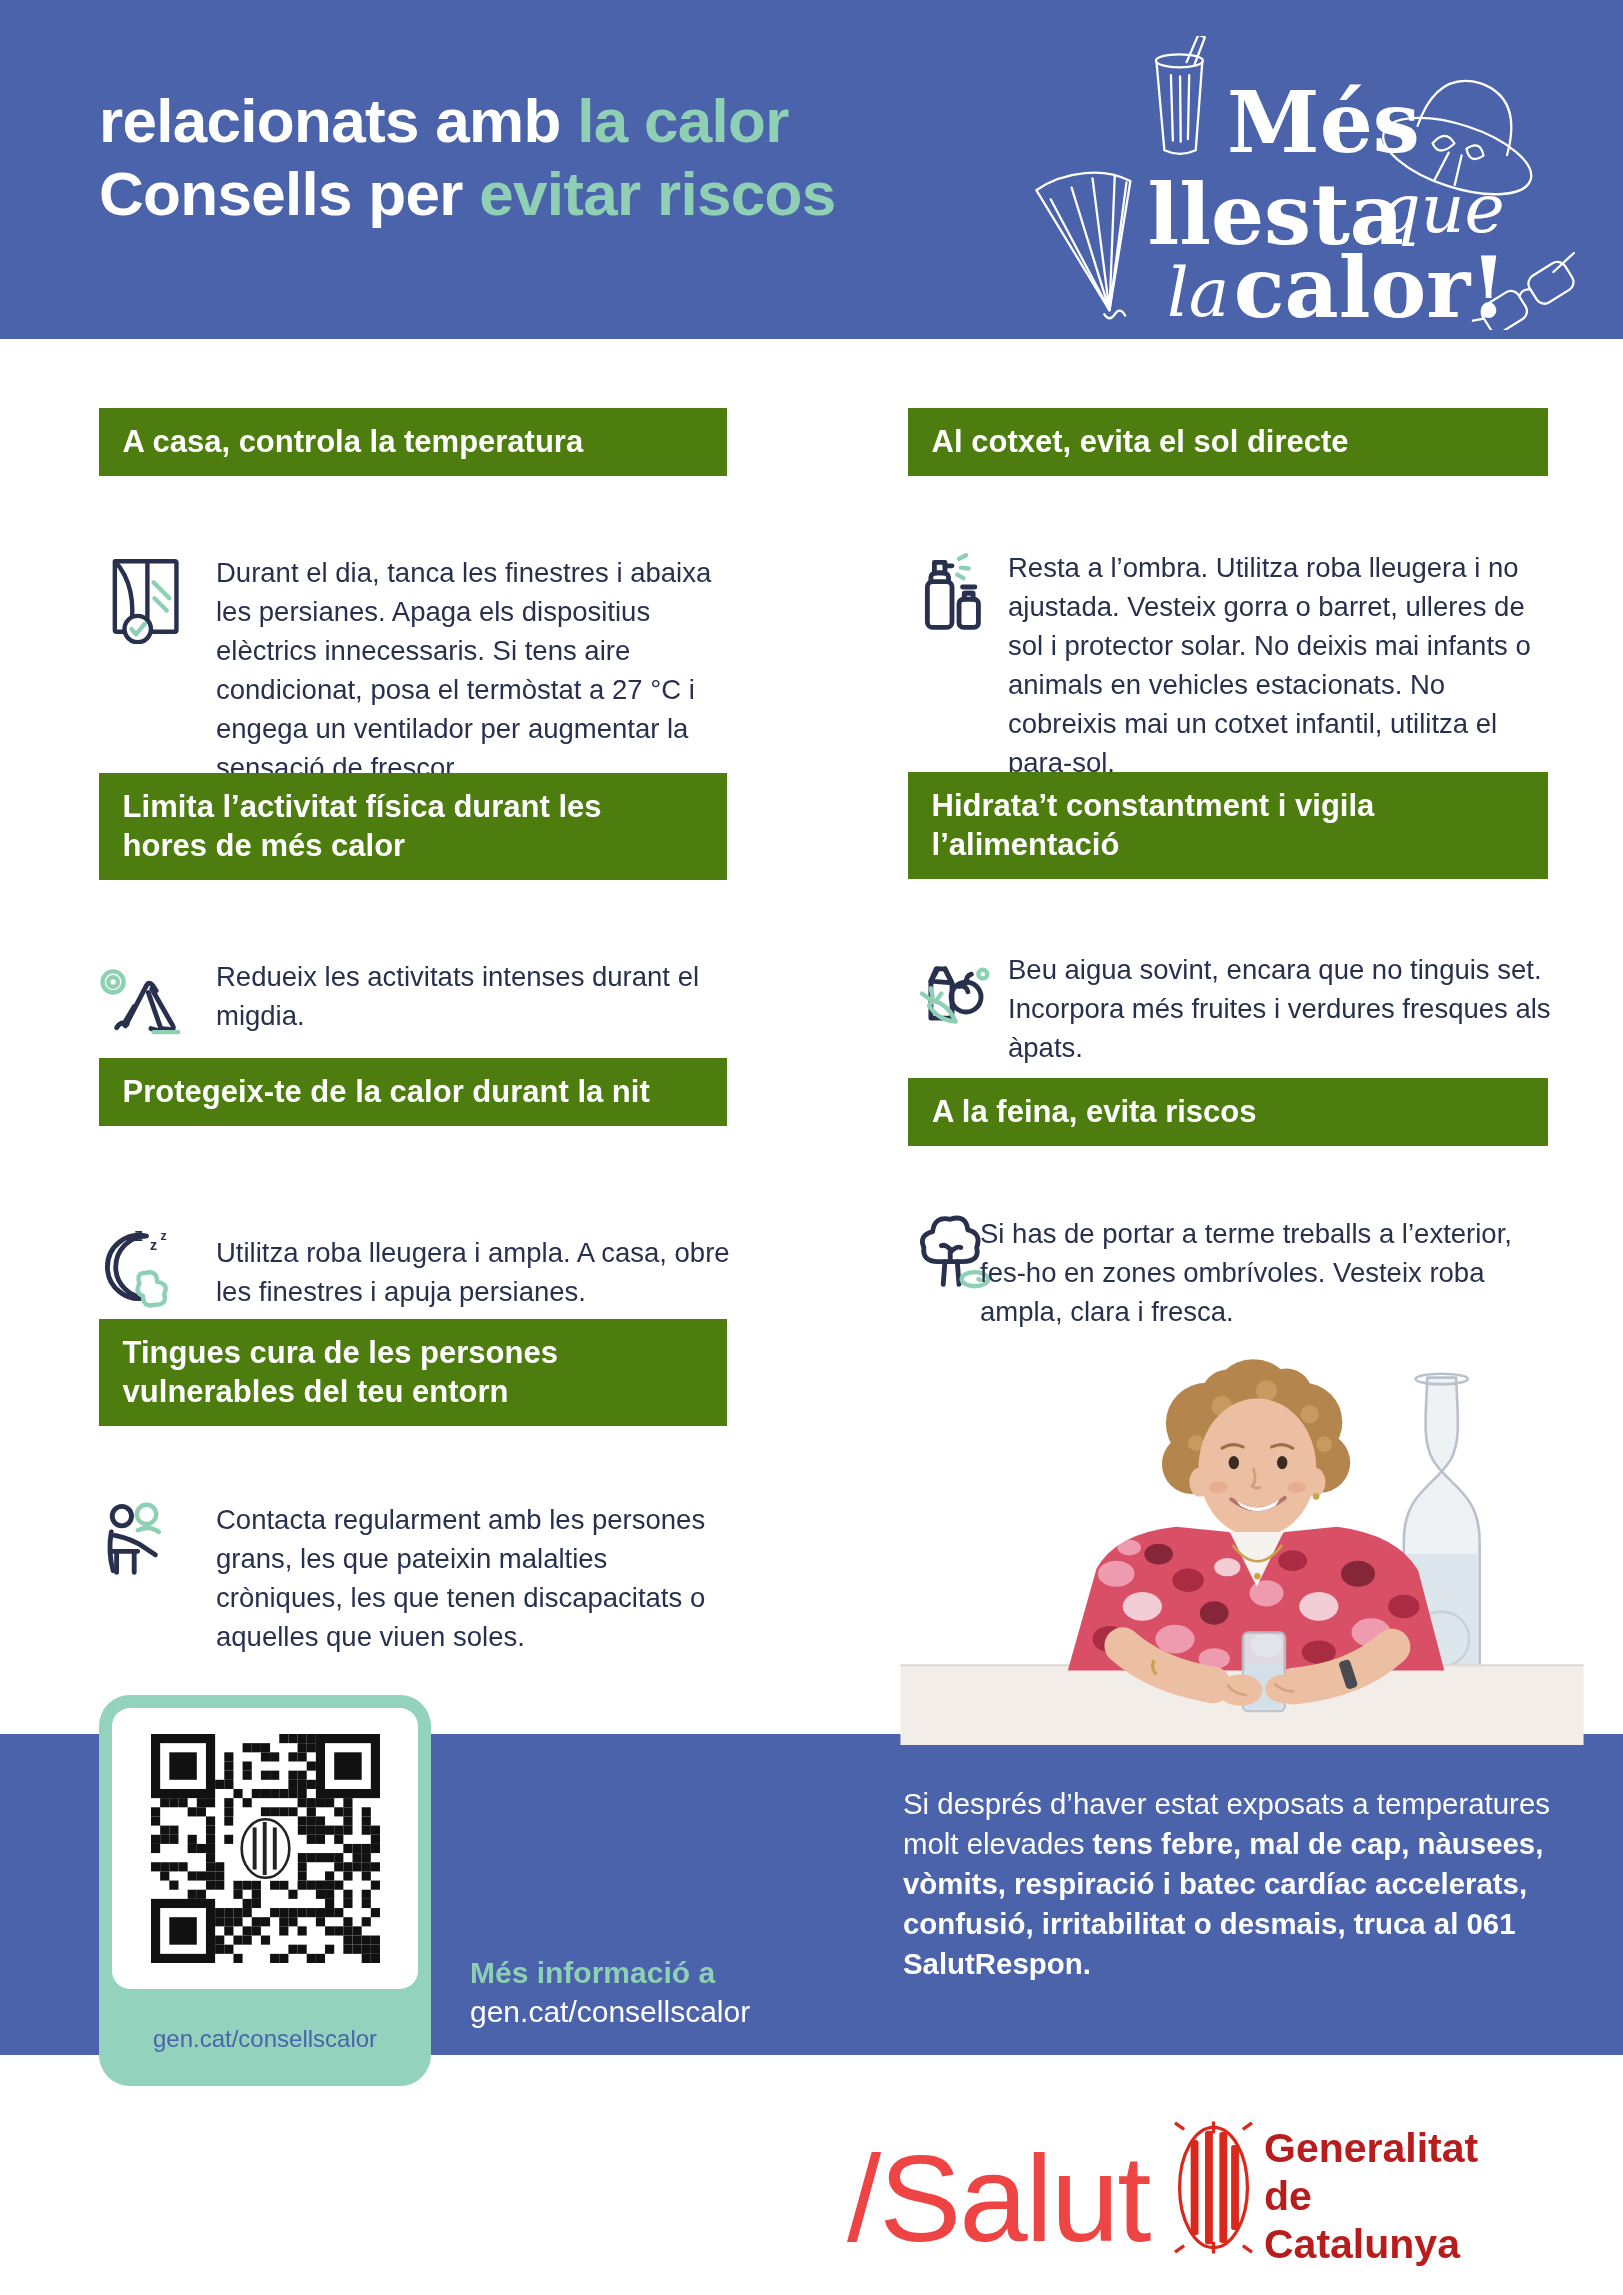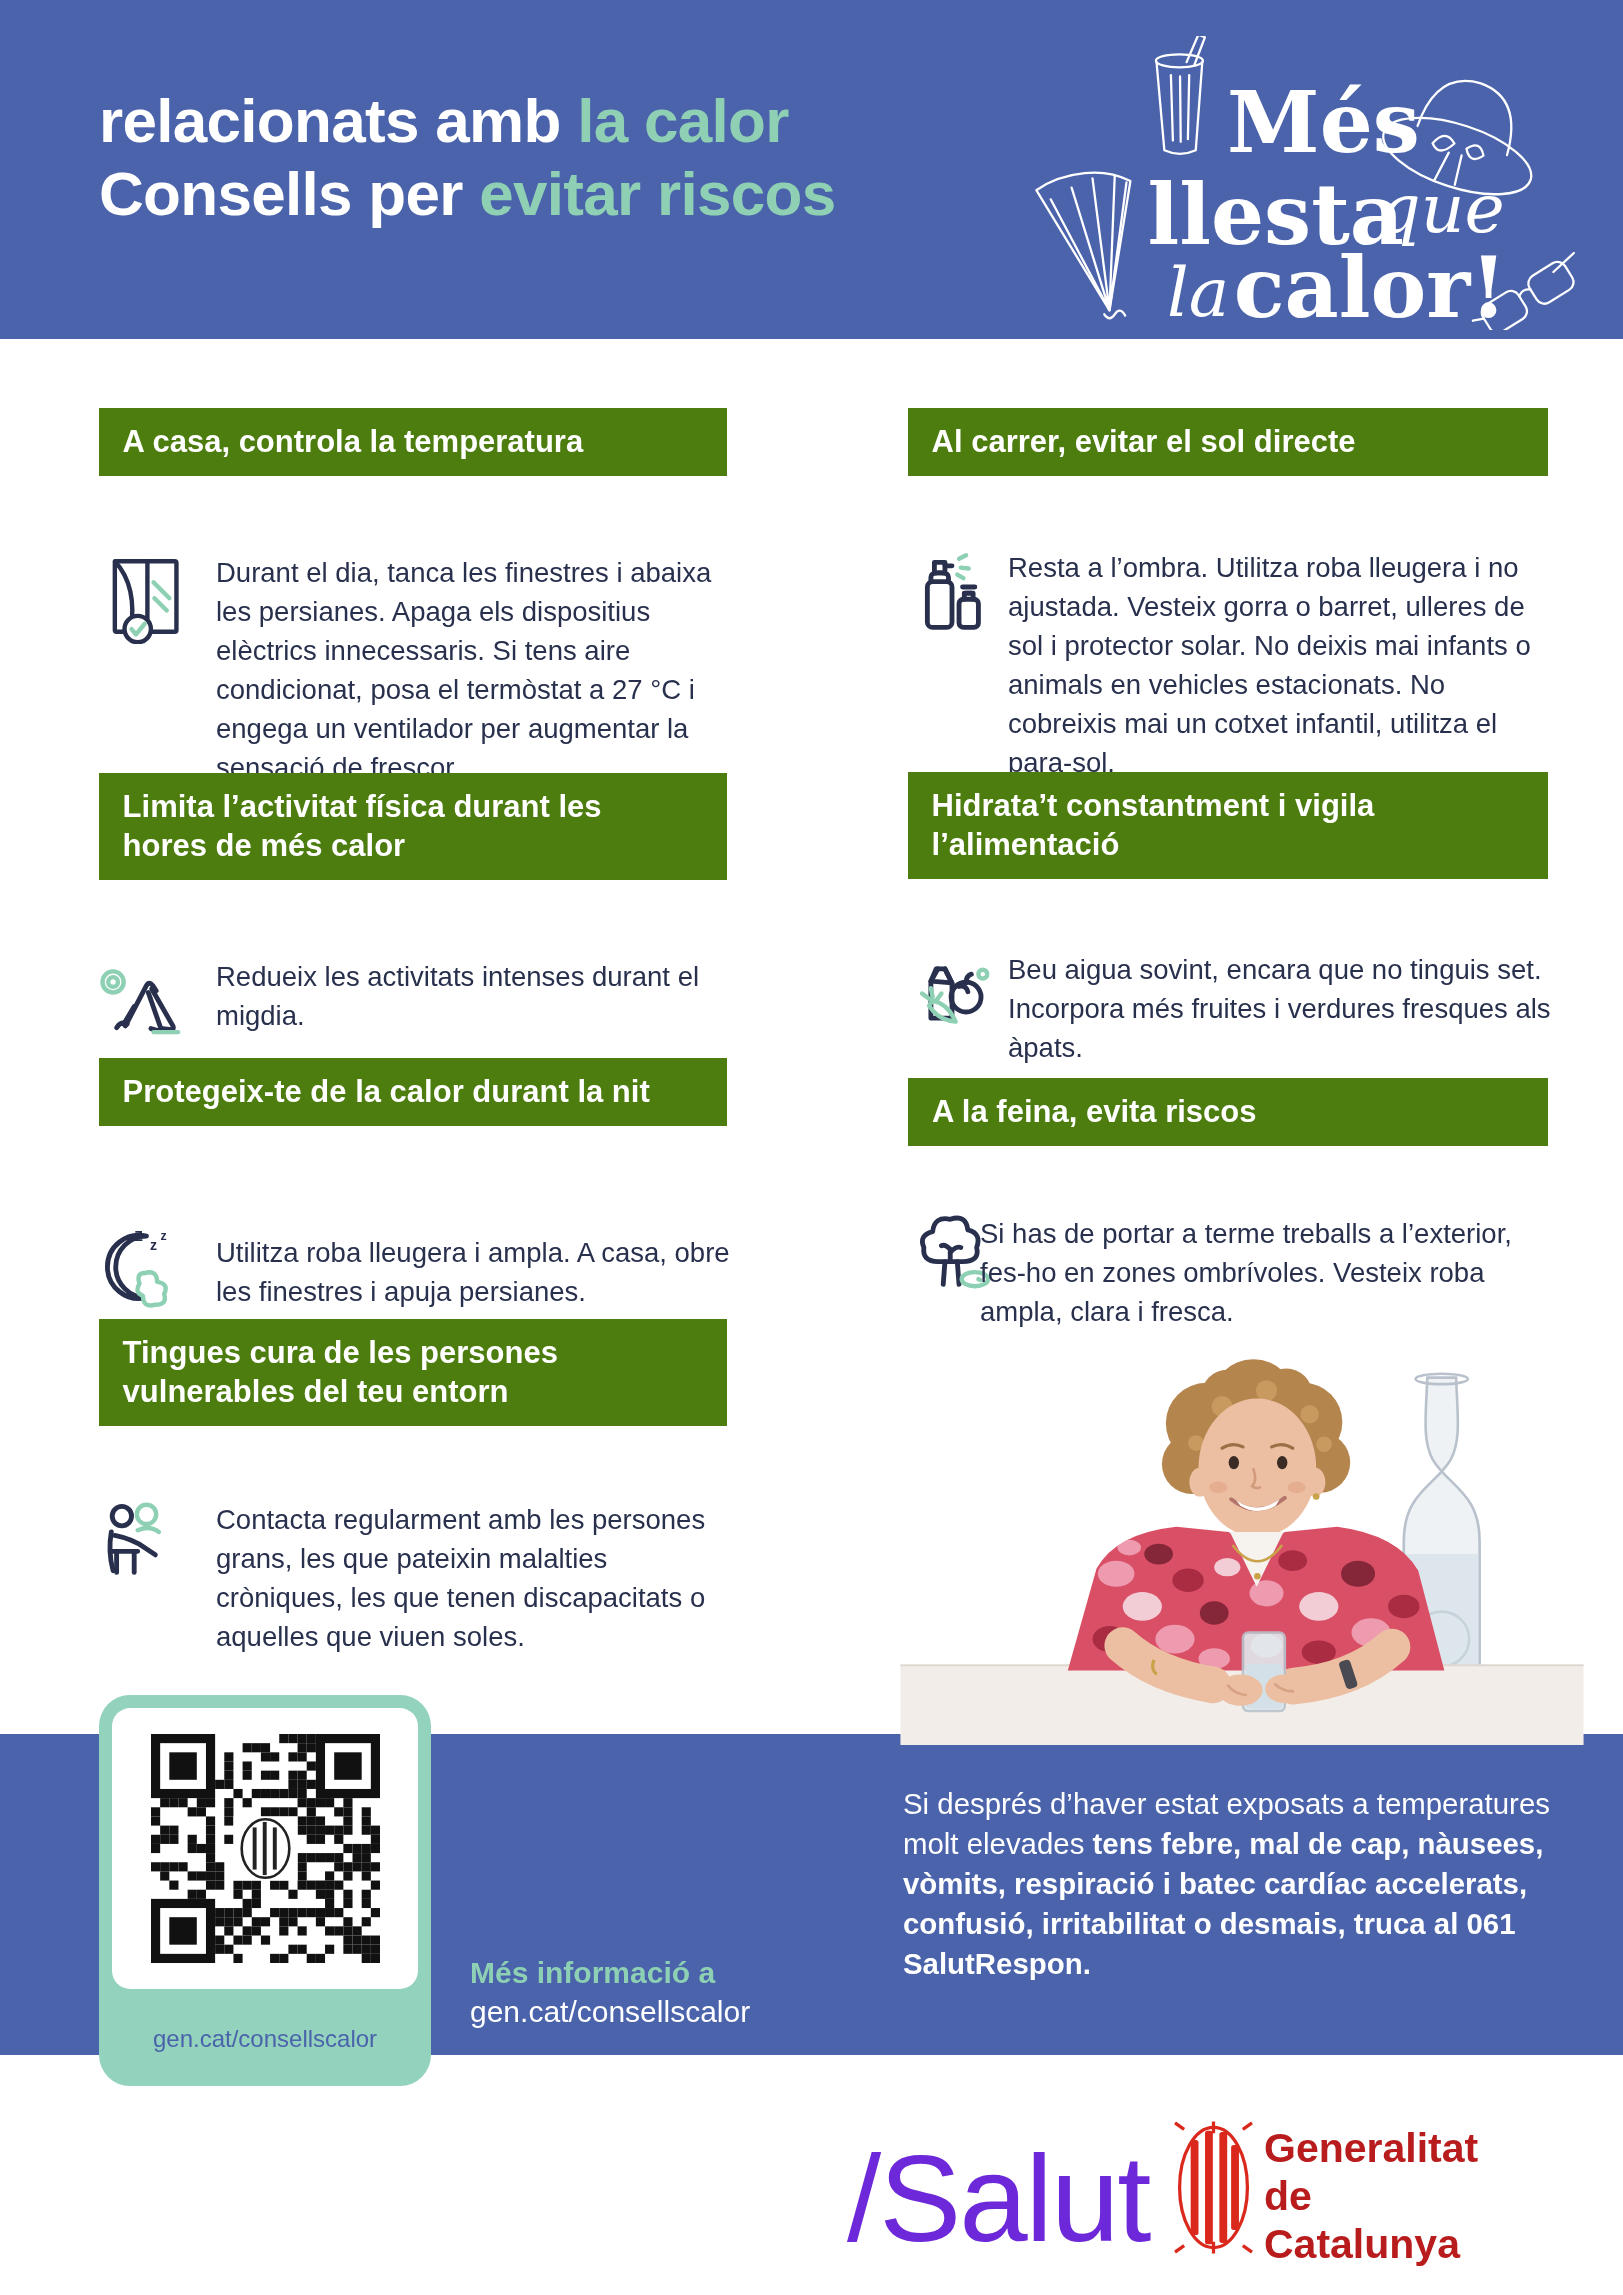--- a/index.html
+++ b/index.html
@@ -28,21 +28,21 @@
   .more-info{position:absolute;left:470px;top:1953px;z-index:4;font-size:30px;line-height:39px;}
   .more-info .mi-label{color:#8ed0b4;font-weight:bold;}
   .more-info .mi-url{color:#ffffff;}
   
   .qr-card{position:absolute;left:99px;top:1695px;width:332px;height:391px;background:#93d2bc;
            border-radius:31px;z-index:5;}
   .qr-white{position:absolute;left:13px;top:13px;width:306px;height:281px;background:#ffffff;border-radius:18.3px;}
   .qr-svg{position:absolute;left:52px;top:39px;}
   .qr-caption{position:absolute;left:0;top:330px;width:100%;text-align:center;color:#4a63ab;font-size:24px;}
   
-  .salut-logo{position:absolute;left:847px;top:2128px;font-size:123px;color:#6d28d9;z-index:4;letter-spacing:-2px;}
+  .salut-logo{position:absolute;left:847px;top:2128px;font-size:123px;color:#ef4444;z-index:4;letter-spacing:-2px;}
   .gencat{position:absolute;left:1171px;top:2119px;z-index:4;}
   .gencat-text{position:absolute;left:93px;top:5.2px;color:#b91c1c;font-weight:bold;font-size:41px;line-height:48px;}
 </style>
 </head>
 <body>
 
 <div class="page">
 
   <div class="header-band">
     <div class="main-title">
@@ -155,21 +155,21 @@
       <g stroke="#28304d" stroke-width="5.5">
         <circle cx="26" cy="24" r="11"></circle>
         <path d="M14,42 q-4,22 2,44"></path>
         <path d="M18,46 Q38,50 52,60 l12,8"></path>
         <path d="M14,64 h30 M20,64 v24 M40,64 v24"></path>
       </g>
     </svg>
   </div>
   <div class="sec-body" style="left:216px;top:1500px;width:523px;">Contacta regularment amb les persones grans, les que pateixin malalties cròniques, les que tenen discapacitats o aquelles que viuen soles.</div>
 
-  <div class="sec-band col-right" style="top:408px;">Al carrer, evitar el sol directe</div>
+  <div class="sec-band col-right" style="top:408px;">Al cotxet, evita el sol directe</div>
   <div class="sec-icon" style="left:908px;top:550px;">
     <svg width="88" height="88" viewBox="0 0 100 100" fill="none" stroke-linecap="round" stroke-linejoin="round">
       <g stroke="#28304d" stroke-width="5.5">
         <rect x="22" y="36" width="28" height="52" rx="6"></rect>
         <path d="M26,36 v-5 q0,-5 8,-5 h4 q8,0 8,5 v5"></path>
         <rect x="30" y="14" width="12" height="12"></rect>
         <path d="M42,18 h8"></path>
         <rect x="58" y="56" width="22" height="32" rx="5"></rect>
         <path d="M64,56 v-7 h10 v7"></path>
         <path d="M62,42 h14 M66,49 h6"></path>

